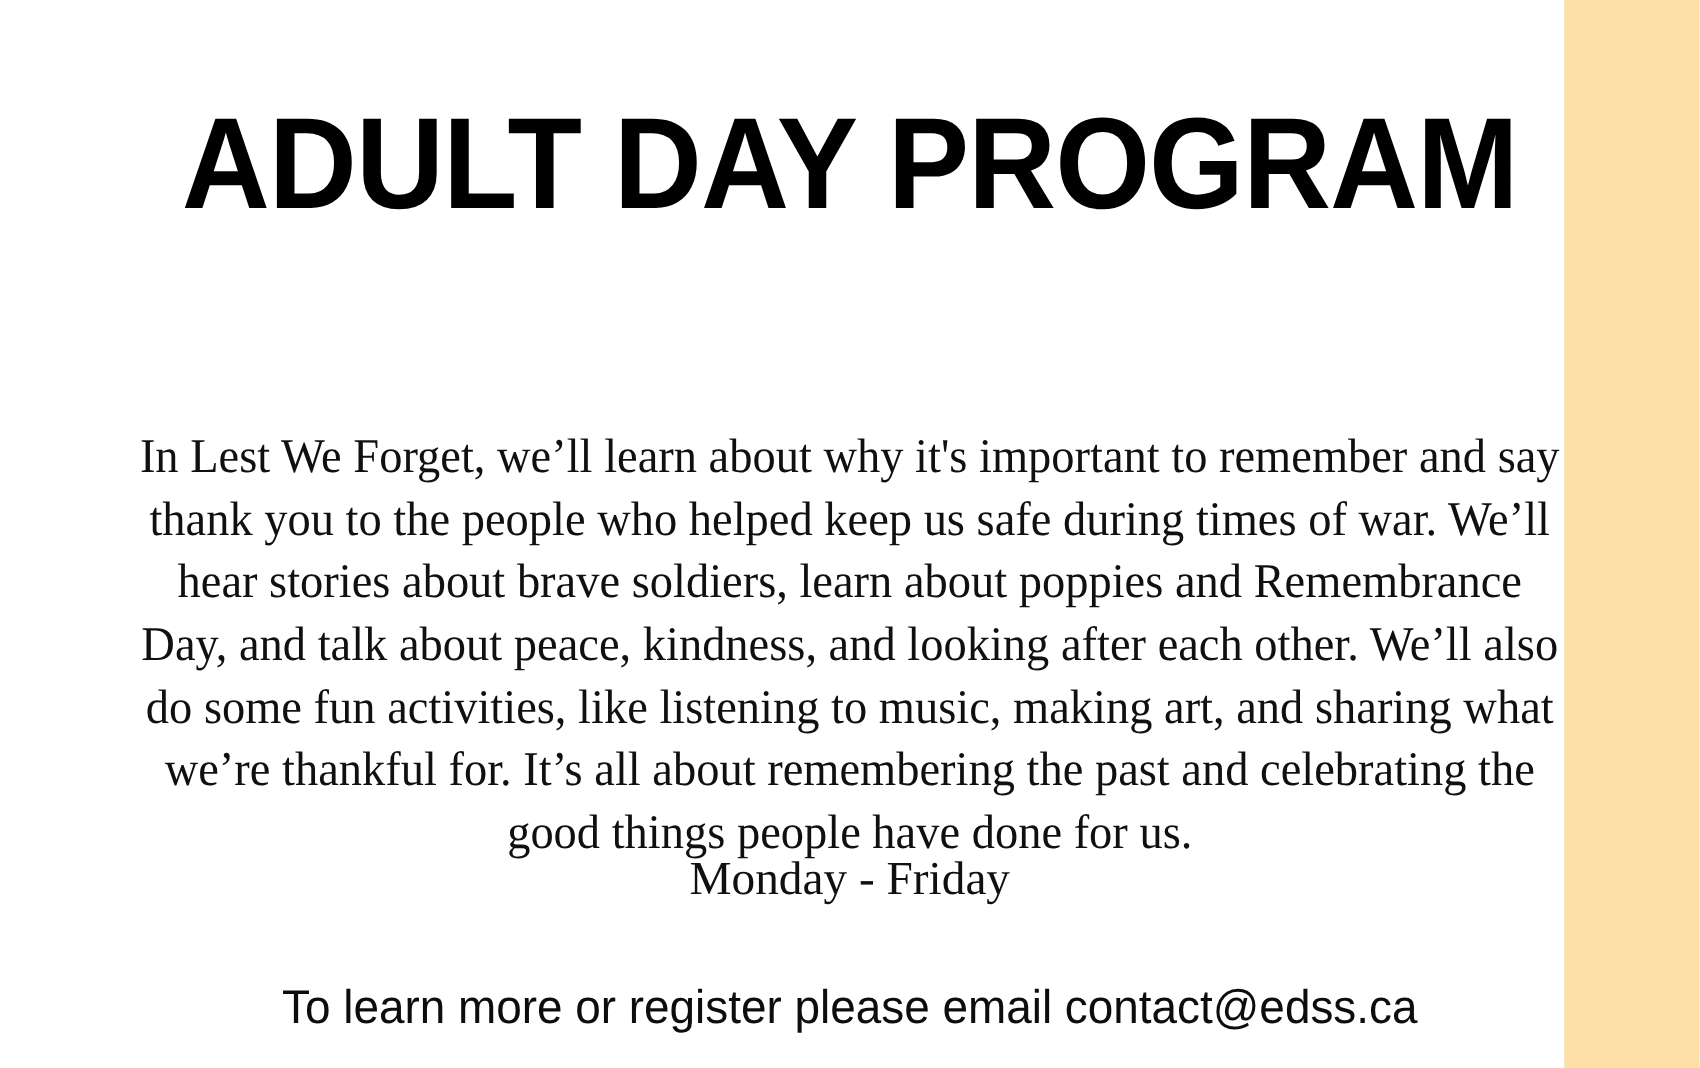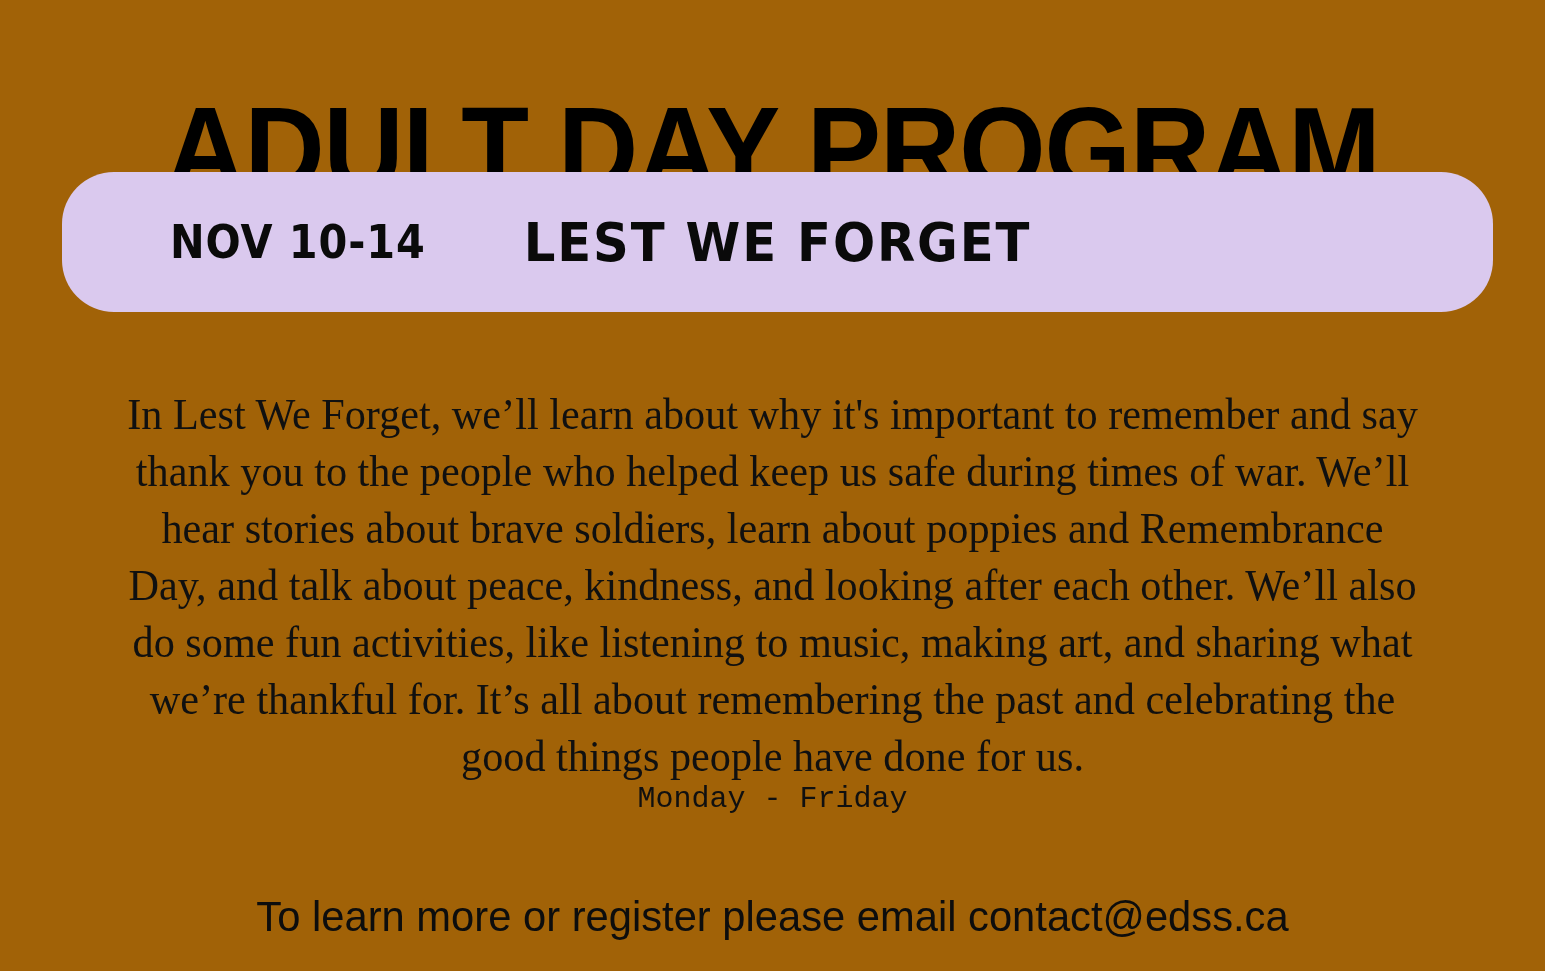--- a/index.html
+++ b/index.html
@@ -10,23 +10,23 @@
     width: 1545px;
     height: 971px;
     background: #fce0a6;
     font-family: "Liberation Sans", sans-serif;
     overflow: hidden;
     position: relative;
   }
 
   .poster {
     position: relative;
-    width: 1545px;
+    width: 1422px;
     height: 971px;
-    background: #a16207;
+    background: #ffffff;
     box-sizing: border-box;
   }
 
   
   .poster-title {
     position: absolute;
     top: 0px;
     left: 0;
     width: 1545px;
     text-align: center;
@@ -94,22 +94,22 @@
     transform-origin: 50% 0;
   }
 
   
   .schedule {
     position: absolute;
     left: 0;
     top: 772px;
     width: 1545px;
     text-align: center;
-    font-family: Liberation Mono, monospace;
-    font-size: 30px;
+    font-family: Liberation Serif, serif;
+    font-size: 43px;
     line-height: 55px;
     color: #101010;
   }
   .schedule div { white-space: nowrap; }
 
   
   .contact {
     position: absolute;
     left: 0;
     top: 890px;
@@ -124,24 +124,20 @@
     white-space: nowrap;
   }
 </style>
 </head>
 <body>
 
 <div class="poster">
 
   <h1 class="poster-title">ADULT DAY PROGRAM</h1>
 
-  <div class="banner">
-    <span class="banner-date">NOV 10-14</span>
-    <span class="banner-theme">LEST WE FORGET</span>
-  </div>
 
   <p class="body-text">In Lest We Forget, we’ll learn about why it's important to remember and say thank you to the people who helped keep us safe during times of war. We’ll hear stories about brave soldiers, learn about poppies and Remembrance Day, and talk about peace, kindness, and looking after each other. We’ll also do some fun activities, like listening to music, making art, and sharing what we’re thankful for. It’s all about remembering the past and celebrating the good things people have done for us.</p>
 
   <div class="schedule">
     <div>Monday - Friday</div>
   </div>
 
   <div class="contact">To learn more or register please email contact@edss.ca</div>
 
 </div>

